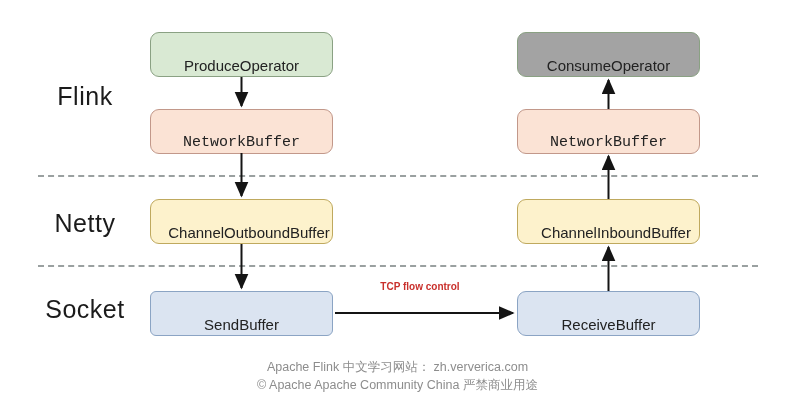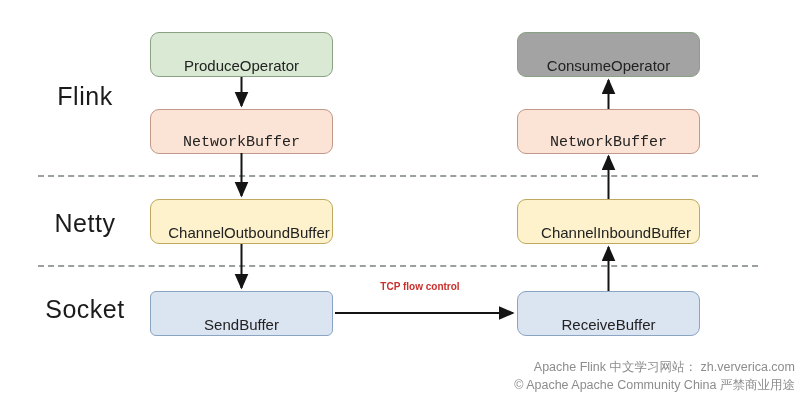--- a/index.html
+++ b/index.html
@@ -66,21 +66,21 @@
     text-align: center;
     font-size: 10px;
     font-weight: 700;
     color: #c9302c;
   }
   .footer {
     position: absolute;
     left: 0;
     top: 358px;
     width: 795px;
-    text-align: right;
+    text-align: center;
     font-size: 12.5px;
     line-height: 18px;
     color: #8d8d8d;
   }
 </style>
 </head>
 <body>
 
 <div class="canvas">
 

